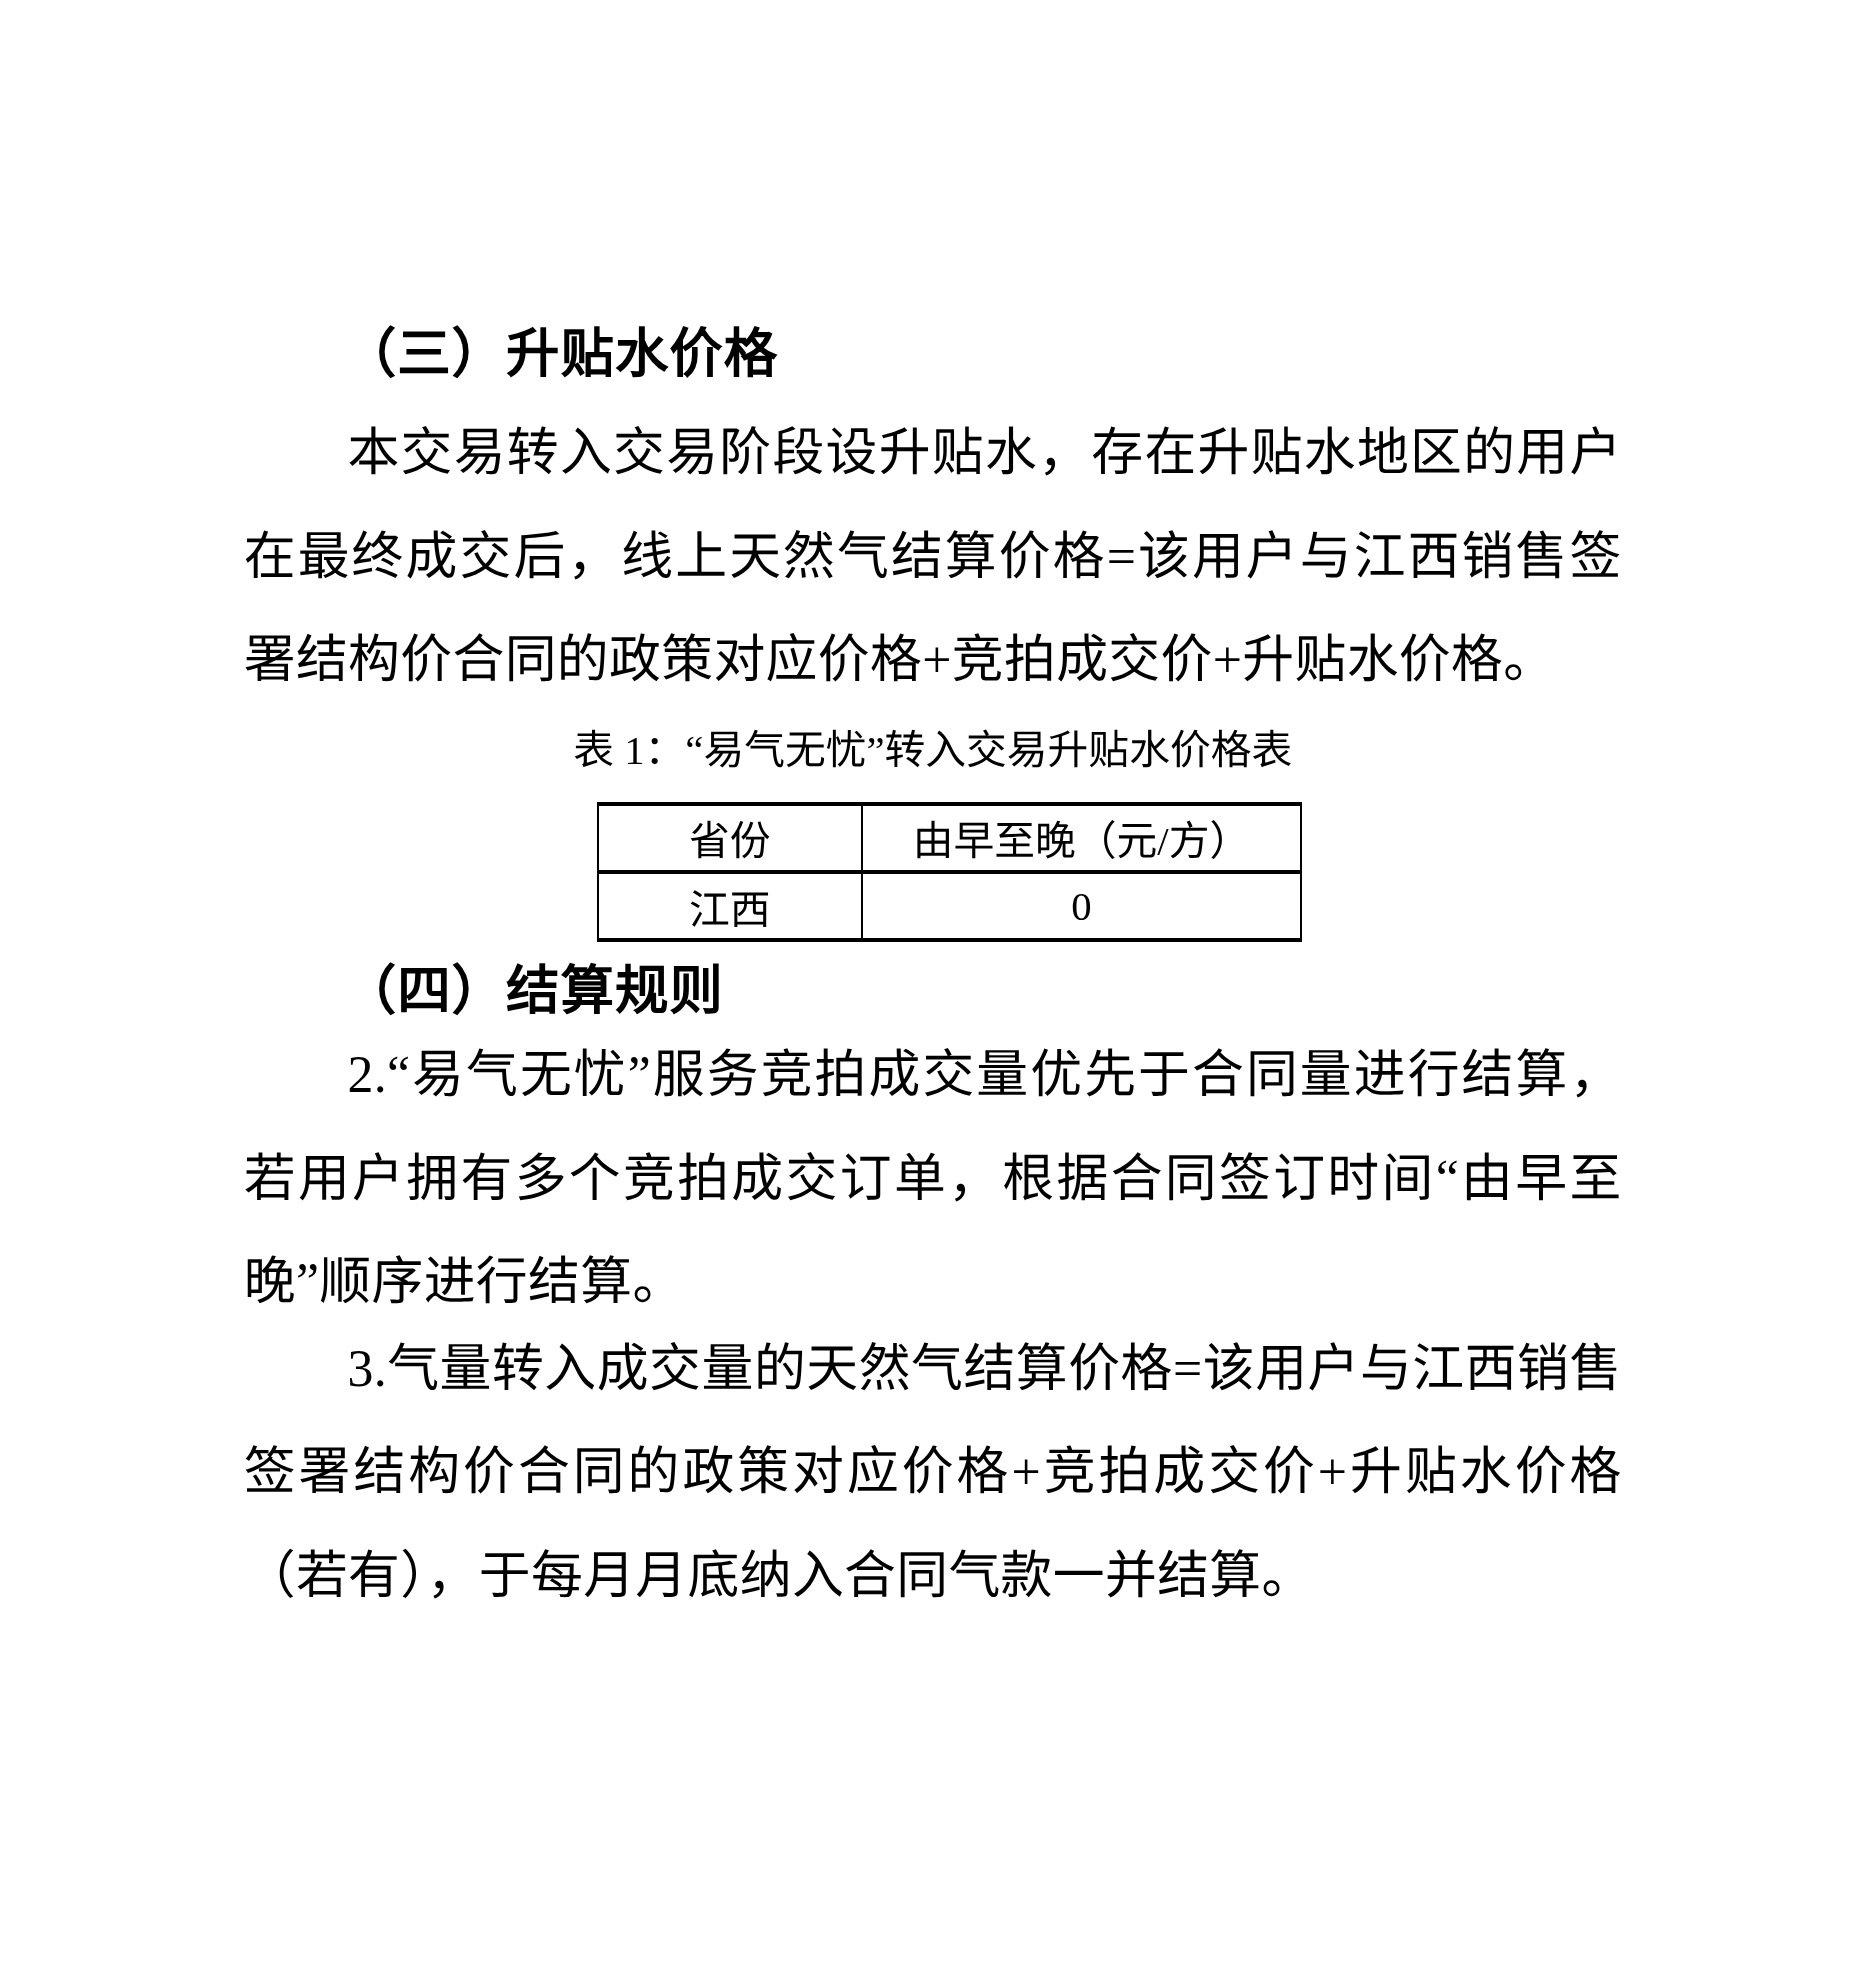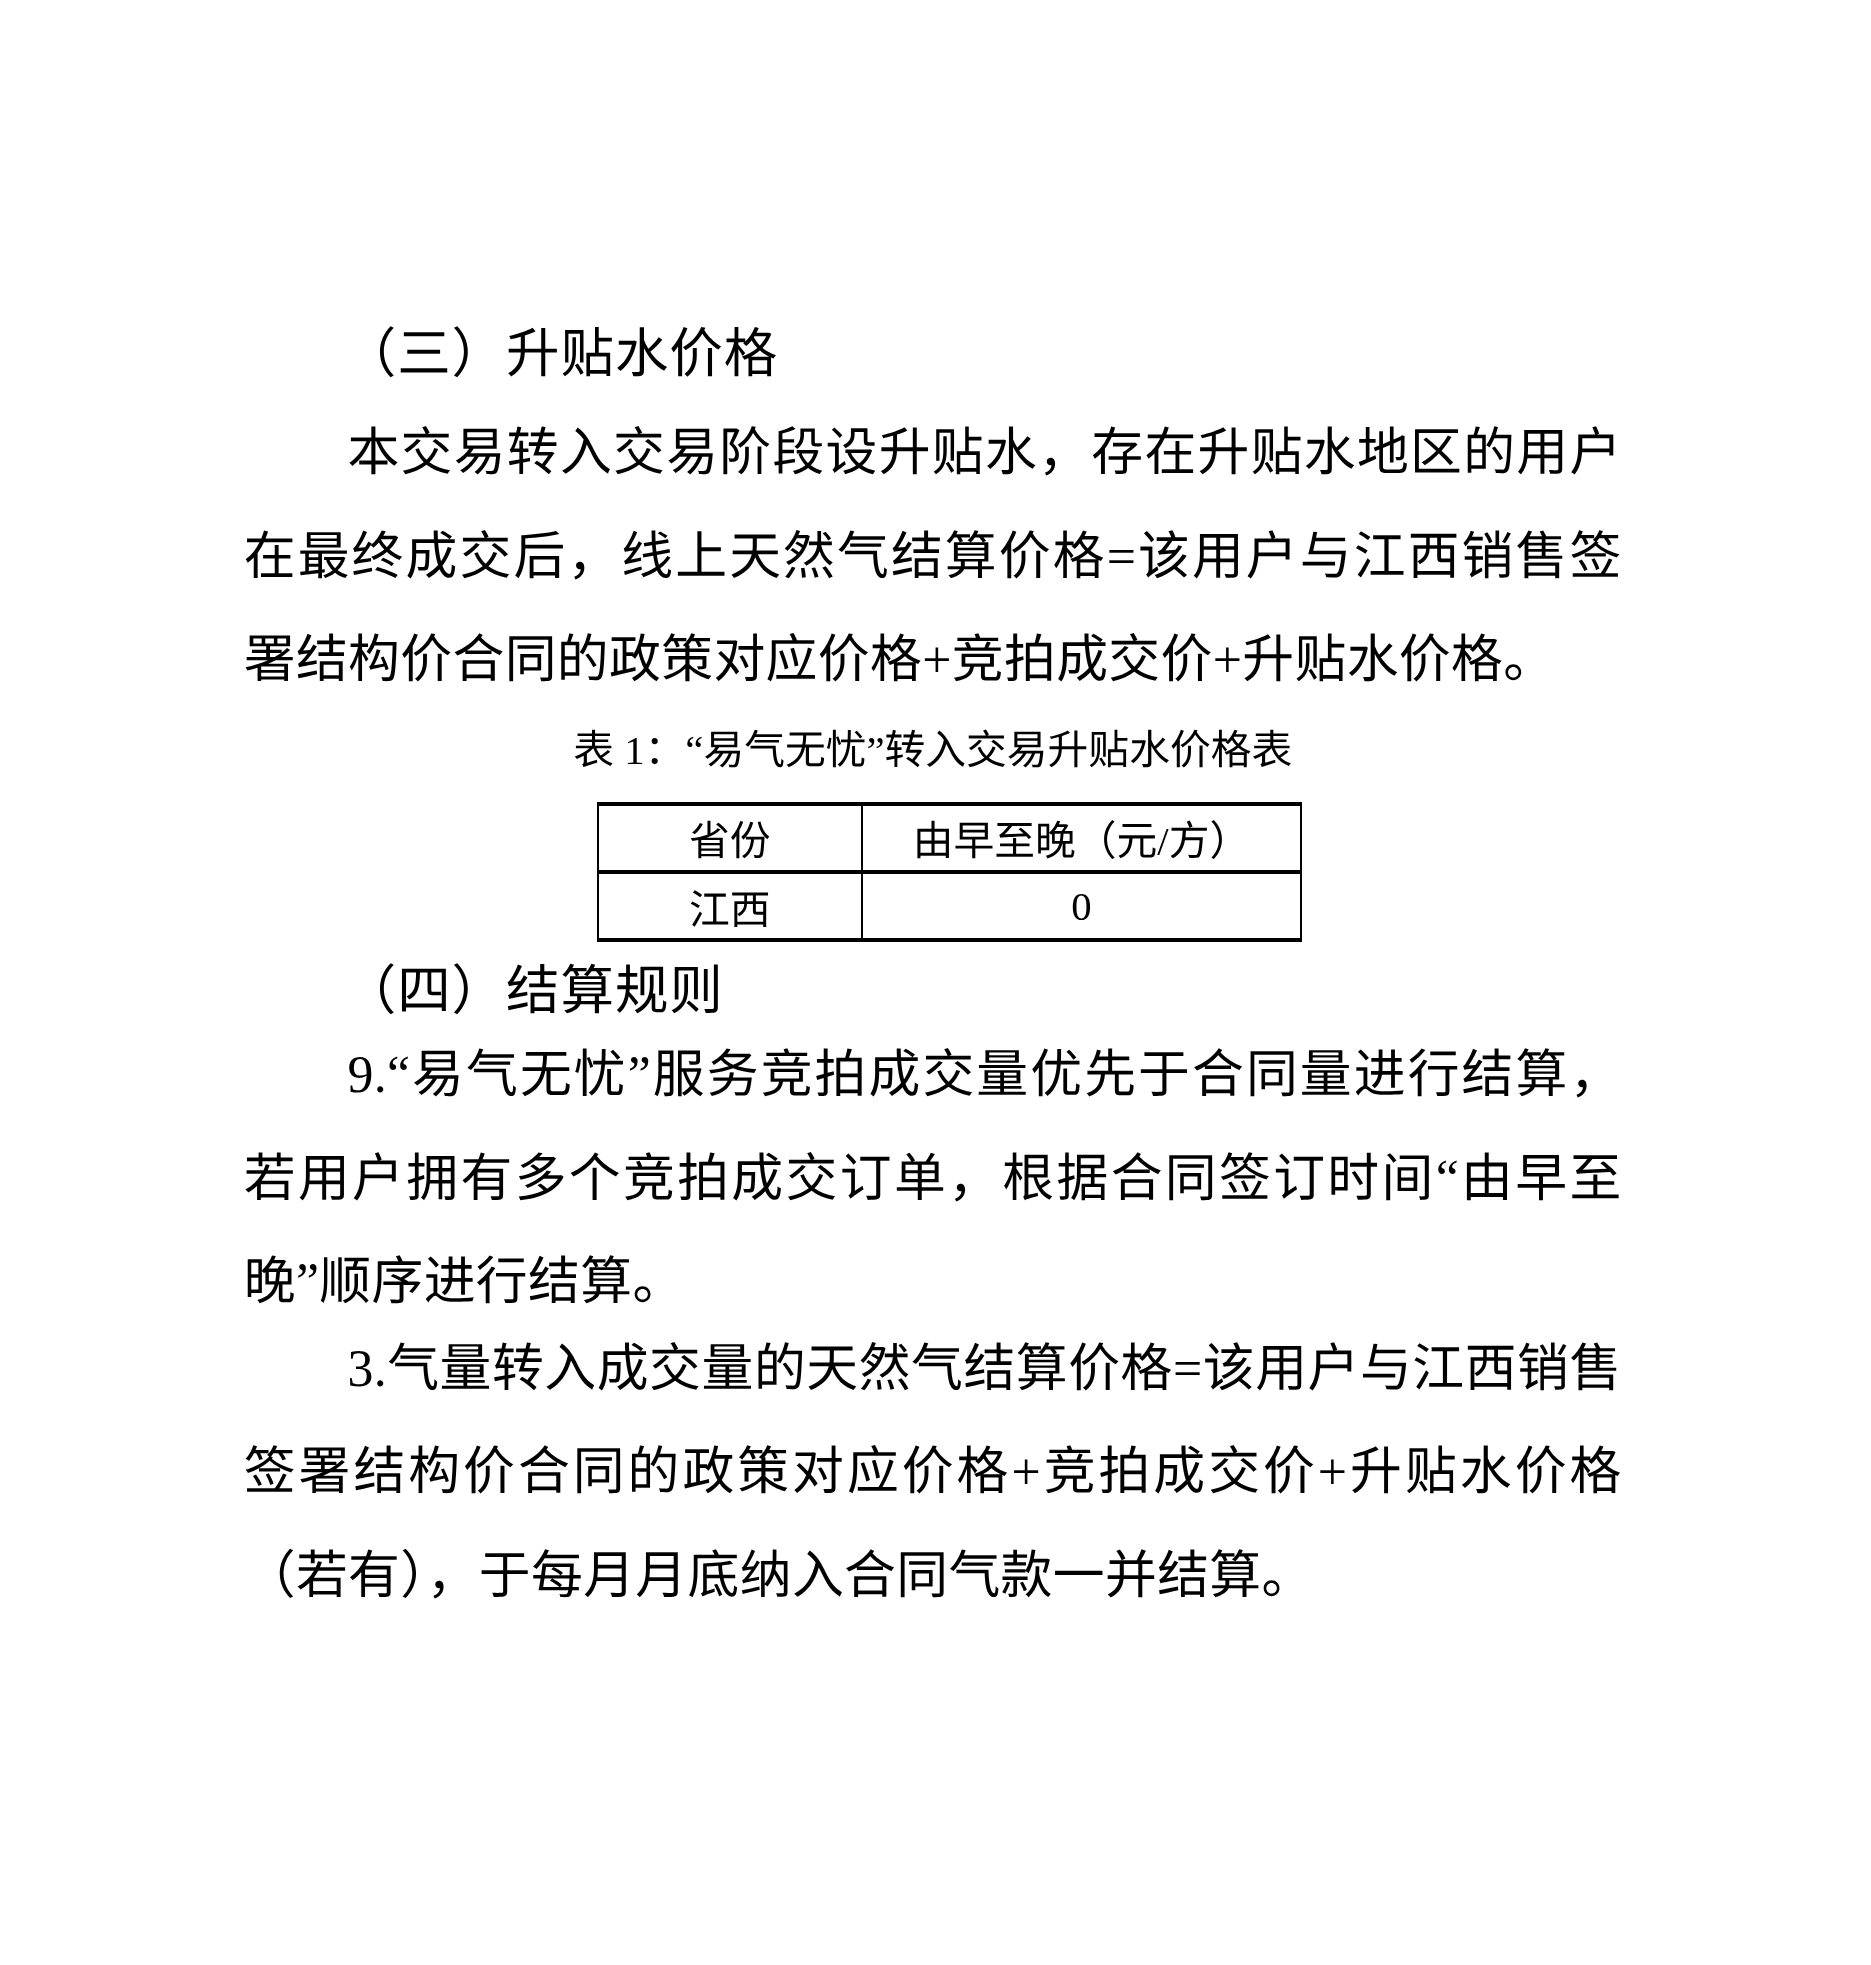--- a/index.html
+++ b/index.html
@@ -24,21 +24,21 @@
     text-align: justify;
     text-justify: inter-character;
     text-align-last: left;
     text-indent: 2em;
     margin: 8px;
     letter-spacing: 0.02vw;
   }
   .heading {
     font-size: 2.86vw;
     line-height: 5.04vw;
-    font-weight: normal;
+    font-weight: bold;
     text-indent: 2em;
     margin: 0;
     letter-spacing: 0.05vw;
   }
   .tbl-caption {
     font-size: 2.18vw;
     line-height: 3.36vw;
     text-align: center;
     margin: 0.17vw 0 0 0;
   }
@@ -95,18 +95,18 @@
       <tr>
         <td>江西</td>
         <td>0</td>
       </tr>
     </tbody>
   </table>
 
   <h3 class="heading h4">（四）结算规则</h3>
 
 
-  <p class="body-text p-b">9.“易气无忧”服务竞拍成交量优先于合同量进行结算，若用户拥有多个竞拍成交订单，根据合同签订时间“由早至晚”顺序进行结算。</p>
+  <p class="body-text p-b">2.“易气无忧”服务竞拍成交量优先于合同量进行结算，若用户拥有多个竞拍成交订单，根据合同签订时间“由早至晚”顺序进行结算。</p>
 
   <p class="body-text p-c">3.气量转入成交量的天然气结算价格=该用户与江西销售签署结构价合同的政策对应价格+竞拍成交价+升贴水价格（若有），于每月月底纳入合同气款一并结算。</p>
 
 </div>
 
 
 </body></html>

